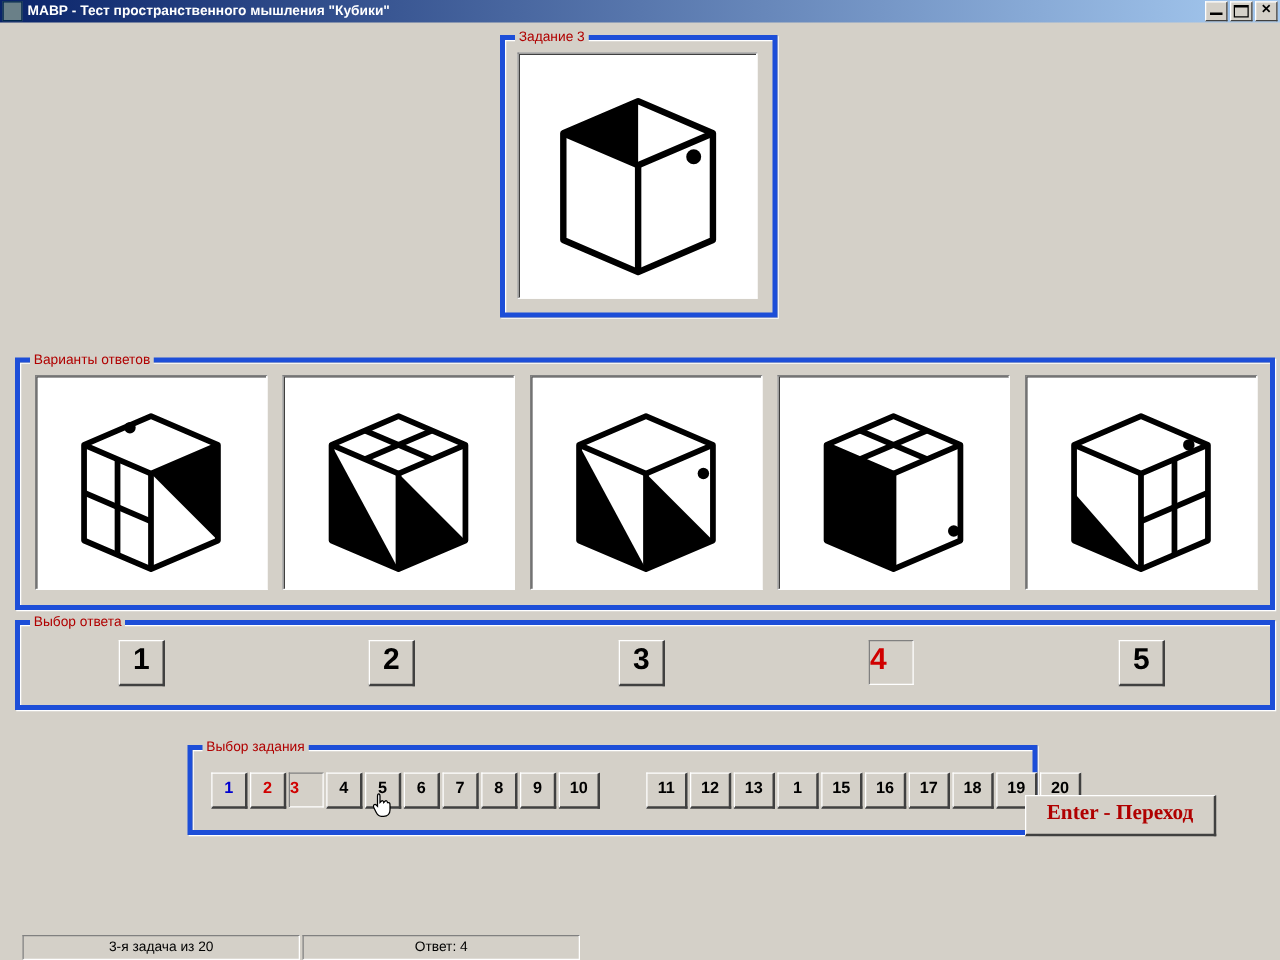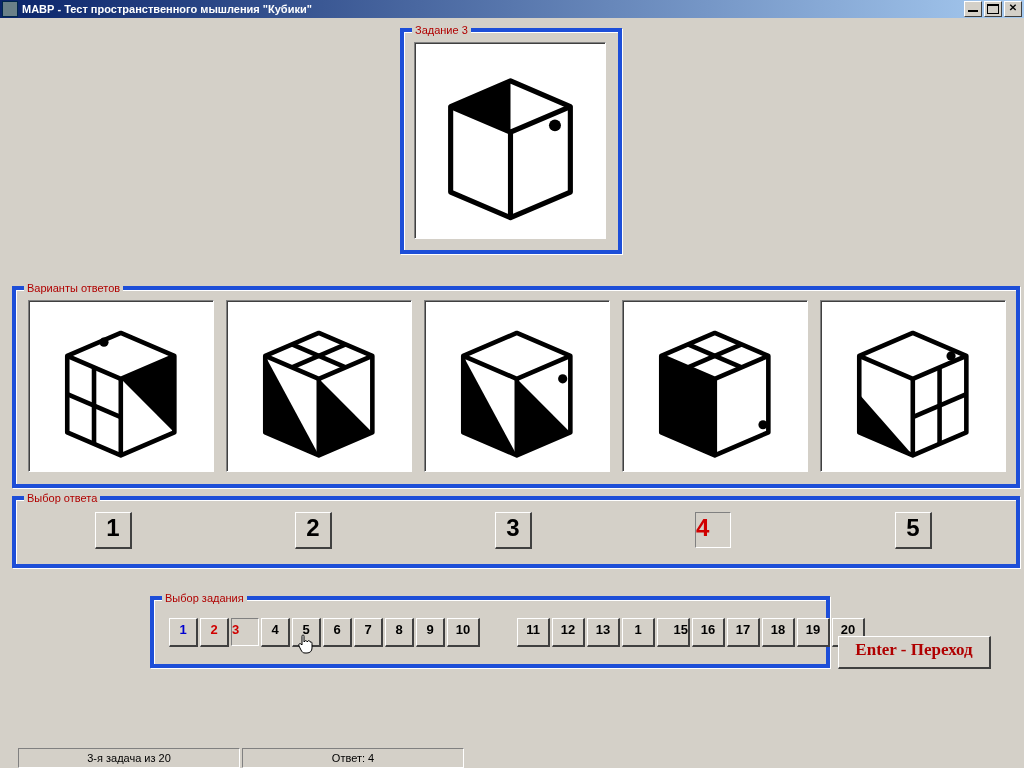--- a/index.html
+++ b/index.html
@@ -297,30 +297,30 @@
         <div class="btn task-btn">5</div>
         <div class="btn task-btn">6</div>
         <div class="btn task-btn">7</div>
         <div class="btn task-btn">8</div>
         <div class="btn task-btn">9</div>
         <div class="btn task-btn" style="width: 30px;">10</div>
         <div class="btn task-btn" style="width: 30px; margin-left: 36px;">11</div>
         <div class="btn task-btn" style="width: 30px;">12</div>
         <div class="btn task-btn" style="width: 30px; text-align: center;">13</div>
         <div class="btn task-btn" style="width: 30px;">1</div>
-        <div class="btn task-btn" style="width: 30px; text-align: right;">15</div>
+        <div class="btn task-btn" style="width: 30px;">15</div>
         <div class="btn task-btn" style="width: 30px;">16</div>
         <div class="btn task-btn" style="width: 30px;">17</div>
         <div class="btn task-btn" style="width: 30px;">18</div>
         <div class="btn task-btn" style="width: 30px;">19</div>
         <div class="btn task-btn" style="width: 30px;">20</div>
       </div>
   </div>
 
-  <div class="btn enter-btn" style="position:absolute; left:838px; top:618px;">Enter - Переход</div>
+  <div class="btn enter-btn" style="position:absolute; left:820px; top:618px;">Enter - Переход</div>
 
   <svg class="cursor-hand" style="left:298px; top:616px;" viewBox="0 0 16 20">
     <path d="M5 1c1 0 1 1 1 2v5l1-1c1-1 2 0 2 1l1-1c1-1 2 0 2 1l1 0c1 0 1 1 1 2v4c0 3-2 5-5 5h-2c-2 0-3-1-4-3l-2-4c-1-2 1-3 2-2l1 1V3c0-1 0-2 1-2z" fill="#fff" stroke="#000" stroke-width="1"></path>
   </svg>
 
   <div class="statusbar">
     <div class="statuscell" style="width:220px;">3-я задача из 20</div>
     <div class="statuscell" style="width:220px;text-align:center;">Ответ: 4</div>
   </div>
 

